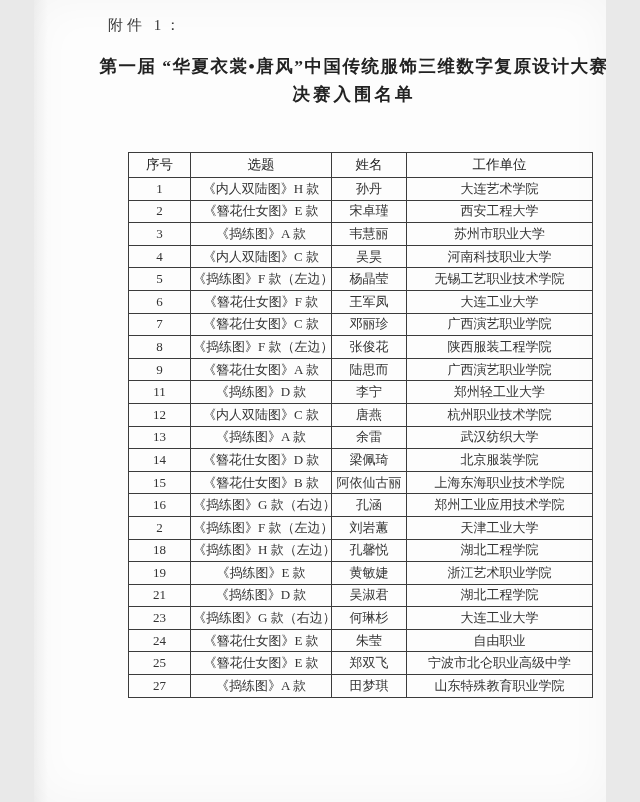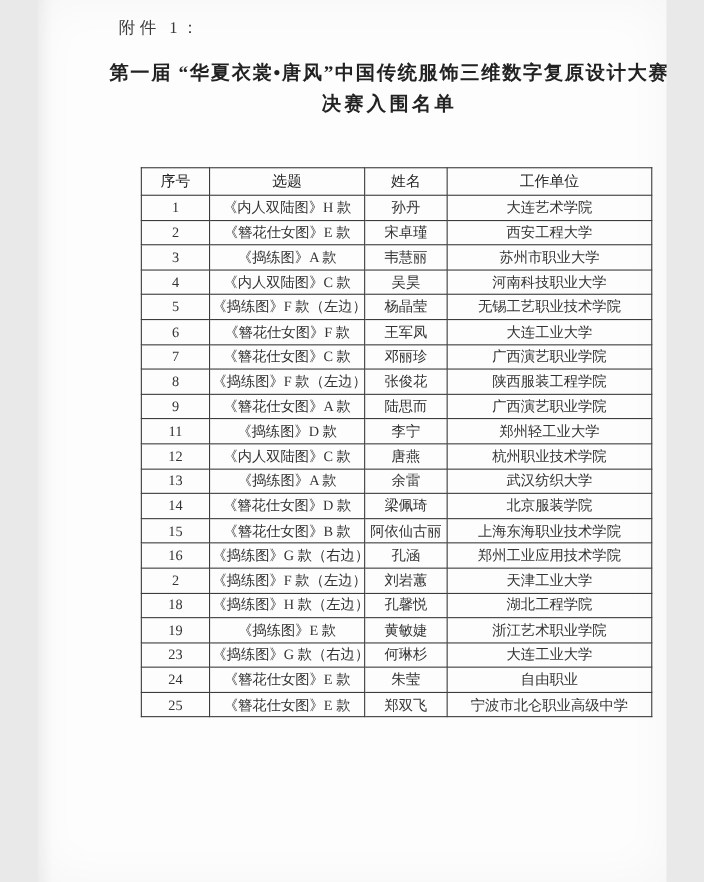--- a/index.html
+++ b/index.html
@@ -207,33 +207,45 @@
           <td>孔馨悦</td>
           <td>湖北工程学院</td>
         </tr>
         <tr>
           <td>19</td>
           <td>《捣练图》E 款</td>
           <td>黄敏婕</td>
           <td>浙江艺术职业学院</td>
         </tr>
         <tr>
+          <td>21</td>
+          <td>《捣练图》D 款</td>
+          <td>吴淑君</td>
+          <td>湖北工程学院</td>
+        </tr>
+        <tr>
           <td>23</td>
           <td>《捣练图》G 款（右边）</td>
           <td>何琳杉</td>
           <td>大连工业大学</td>
         </tr>
         <tr>
           <td>24</td>
           <td>《簪花仕女图》E 款</td>
           <td>朱莹</td>
           <td>自由职业</td>
         </tr>
         <tr>
           <td>25</td>
           <td>《簪花仕女图》E 款</td>
           <td>郑双飞</td>
           <td>宁波市北仑职业高级中学</td>
         </tr>
+        <tr>
+          <td>27</td>
+          <td>《捣练图》A 款</td>
+          <td>田梦琪</td>
+          <td>山东特殊教育职业学院</td>
+        </tr>
       </tbody>
   </table>
 
 </div>
 
 </body></html>

